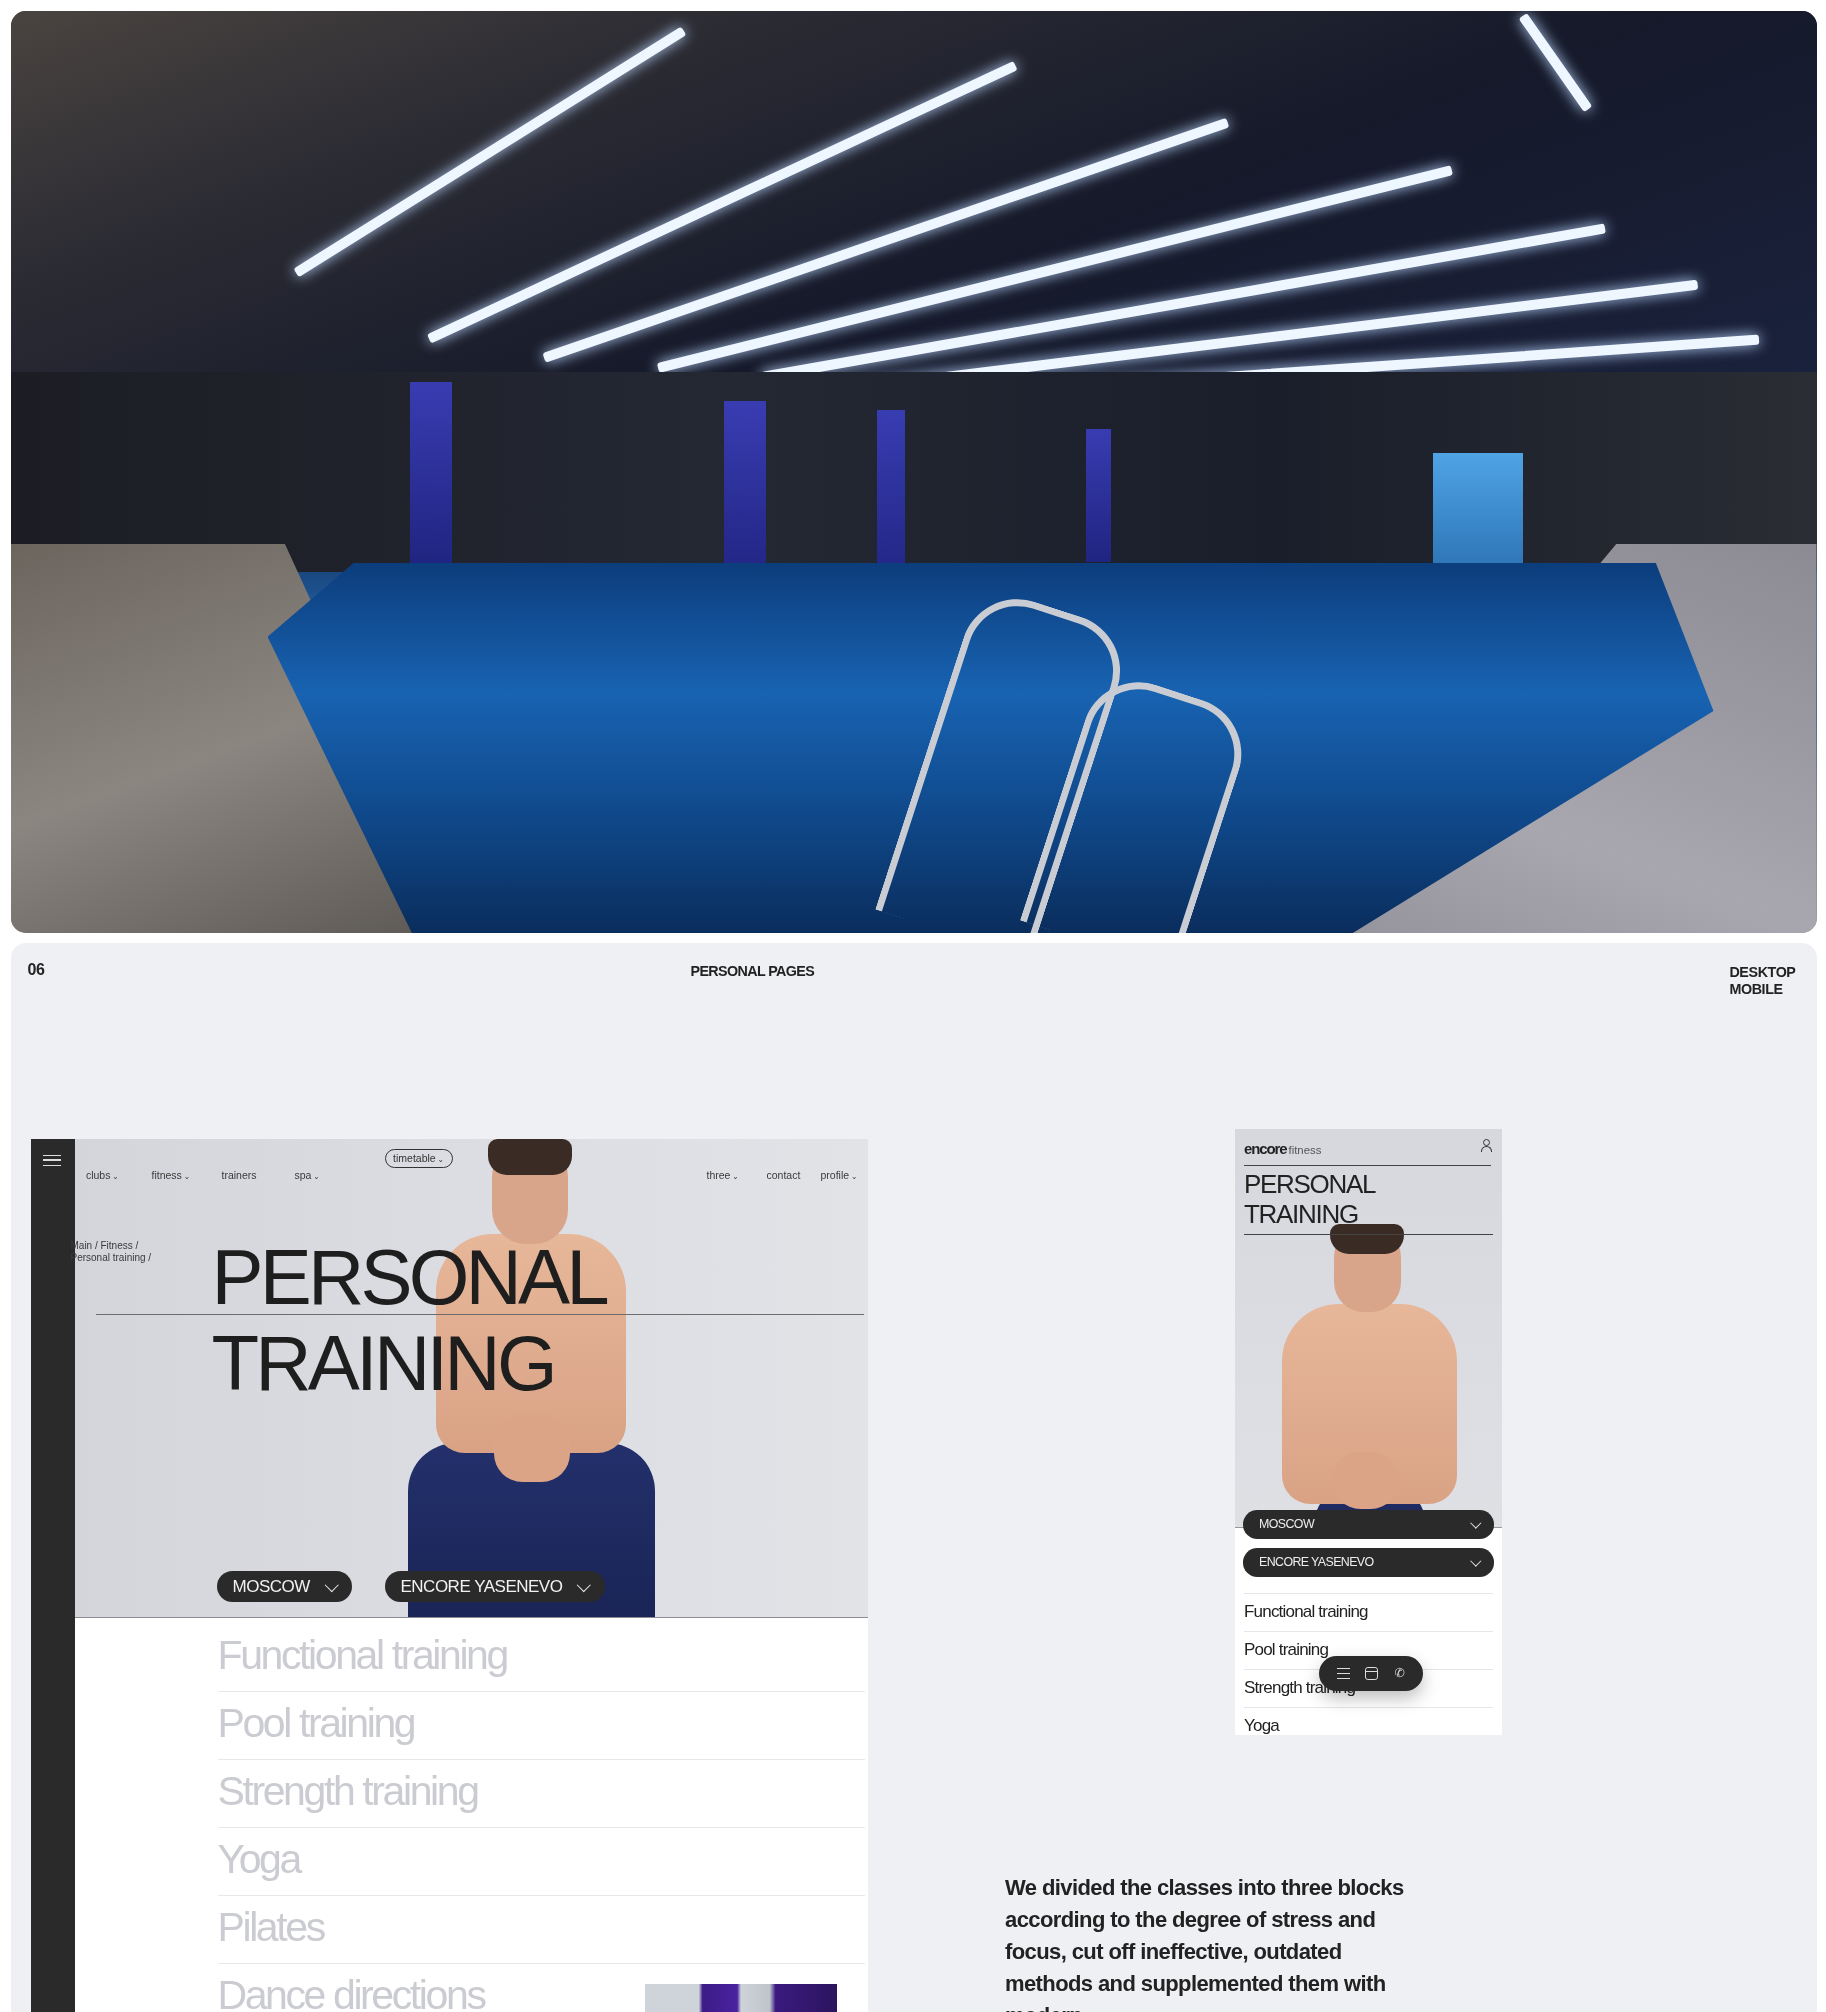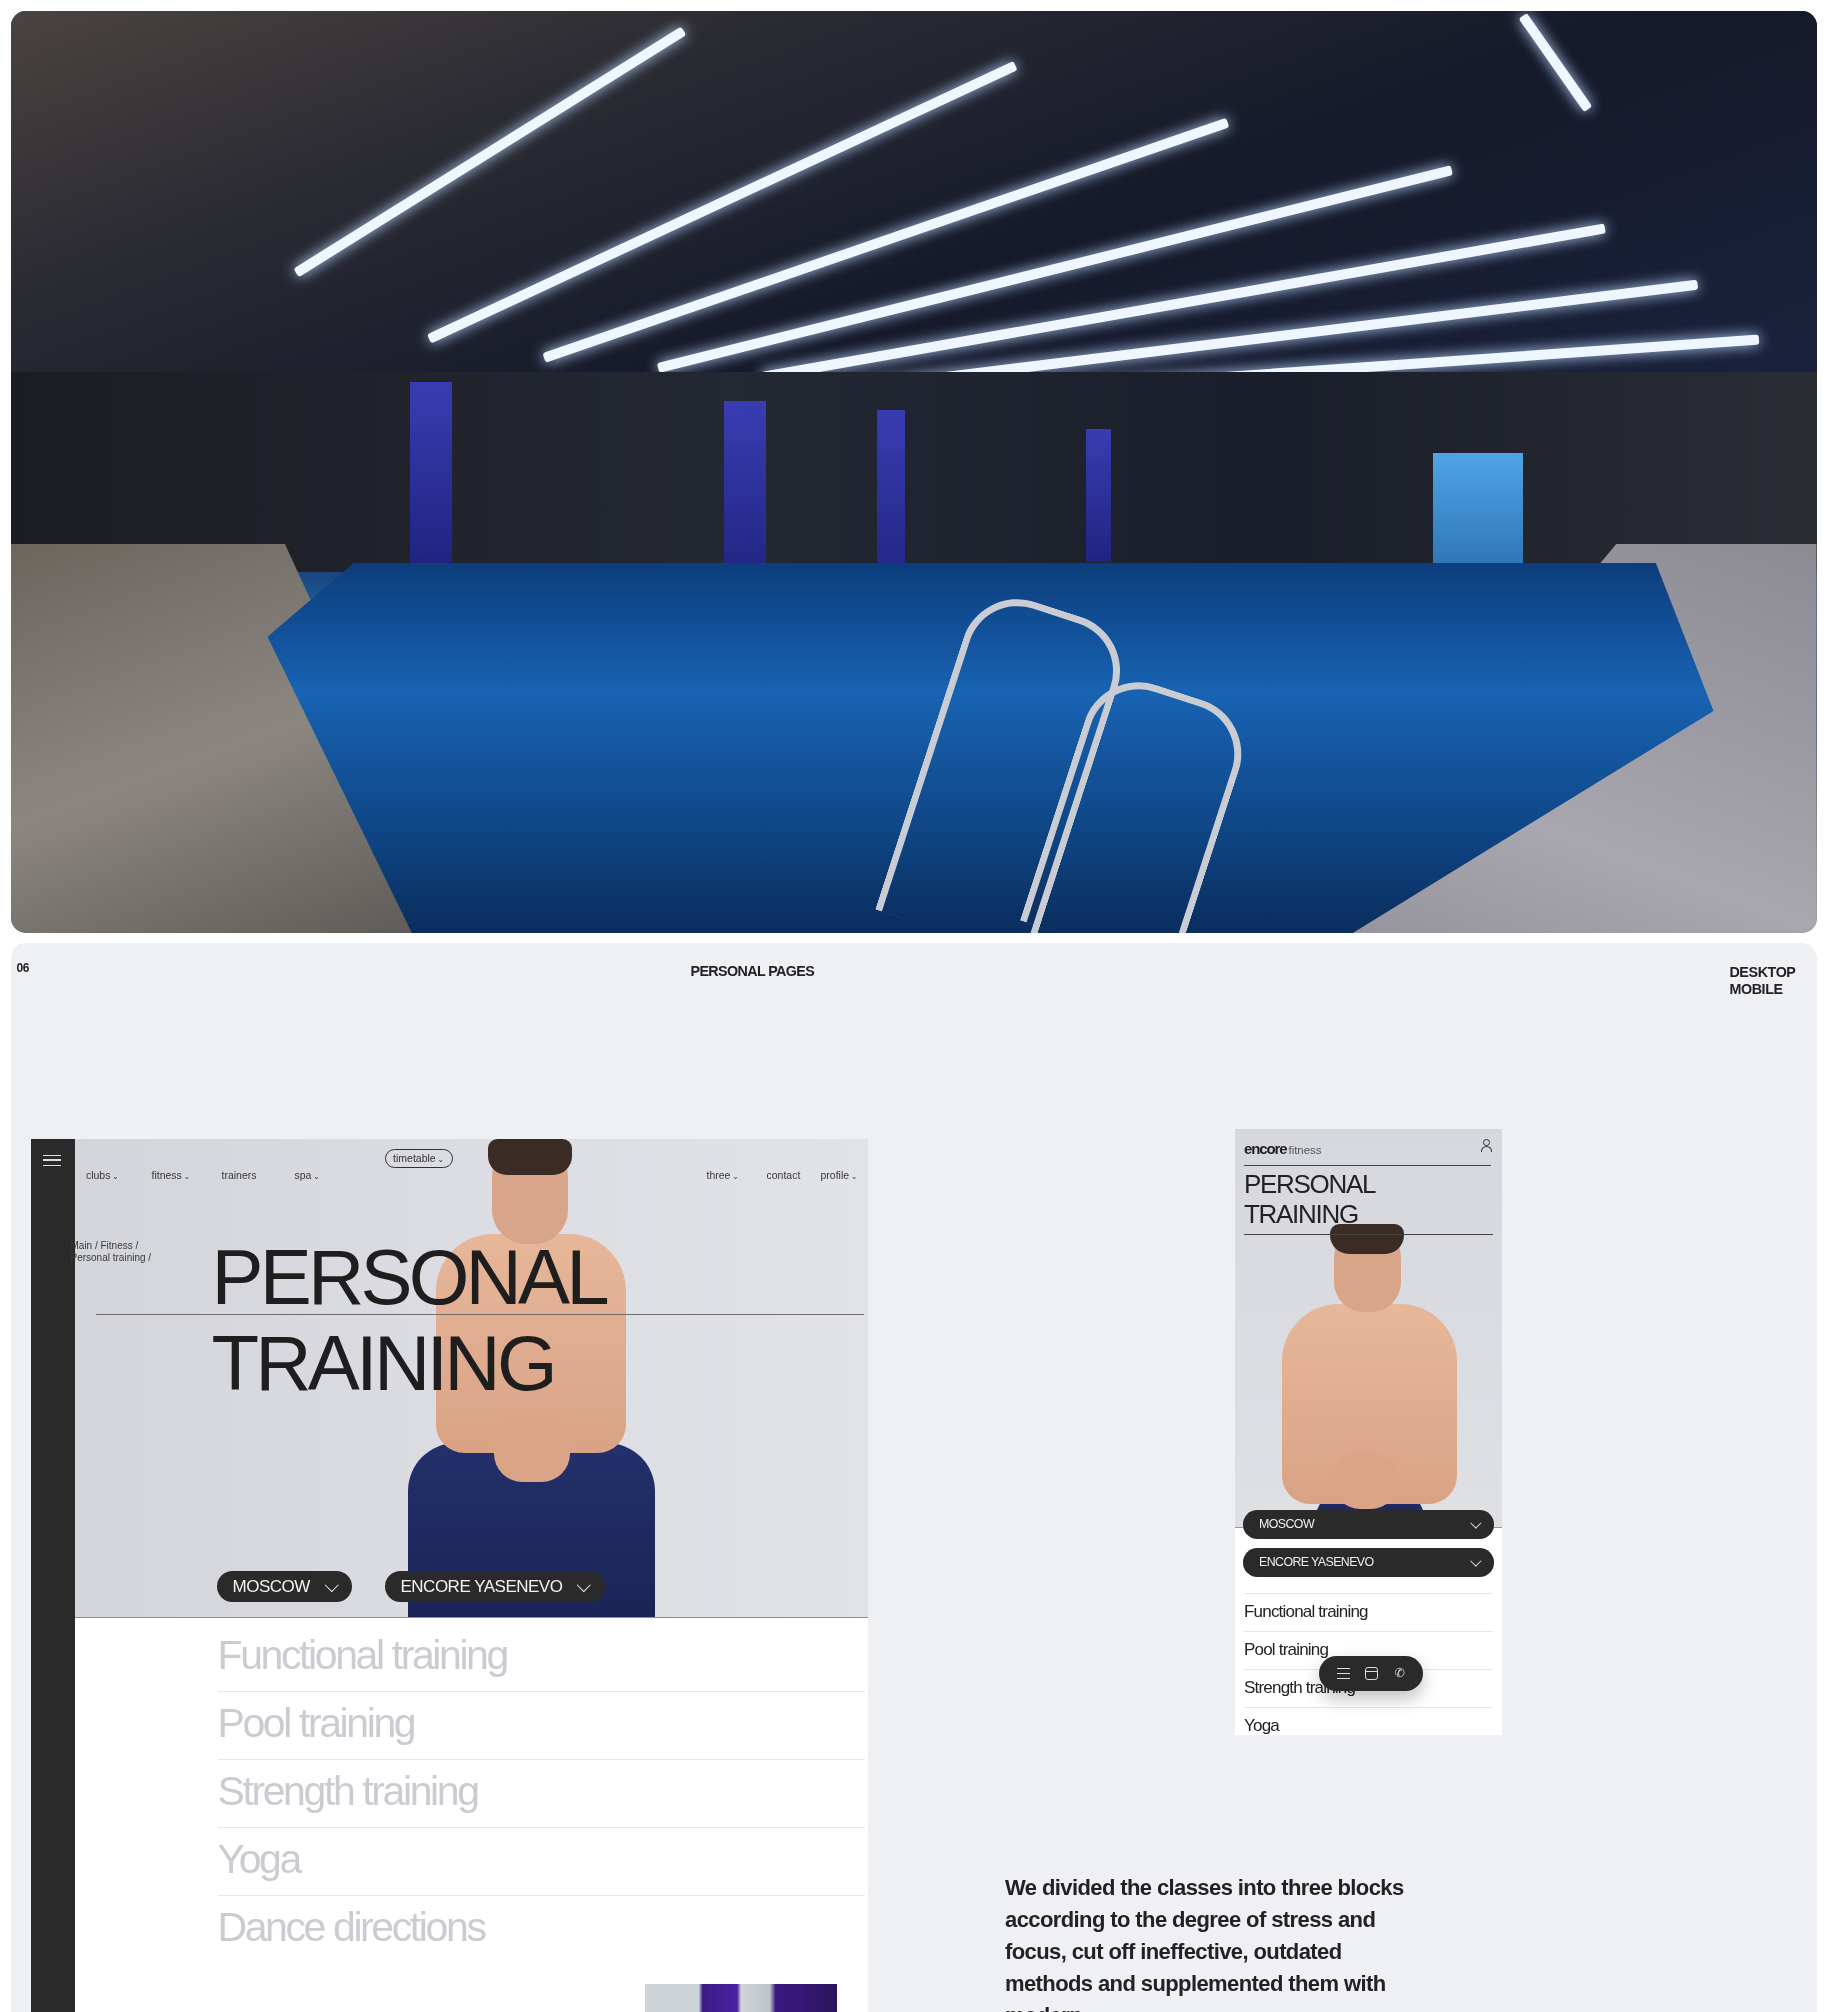--- a/index.html
+++ b/index.html
@@ -18,21 +18,21 @@
   .hero .floor-l{position:absolute;left:0;top:533px;width:457px;height:399px;
     background:linear-gradient(160deg,#6b655e 0%,#8b8680 50%,#5a5653 100%);clip-path:polygon(0 0,60% 0,100% 100%,0 100%)}
   .hero .floor-r{position:absolute;right:0;top:533px;width:666px;height:399px;
     background:linear-gradient(200deg,#8c8a92 0%,#a8a6ae 60%,#8d8b93 100%);clip-path:polygon(70% 0,100% 0,100% 100%,20% 100%)}
   .hero .pillar{position:absolute;width:42px;height:181px;background:linear-gradient(180deg,#3b3fc0,#20248a);opacity:.9}
   .hero .screen{position:absolute;left:1422px;top:442px;width:90px;height:181px;background:linear-gradient(180deg,#4fa4e6,#1b5a9a)}
   .hero .ladder{position:absolute;border:7.6px solid #c9cdd3;border-bottom:none;border-radius:57px 57px 0 0;transform:rotate(18deg)}
 
   
   .card{position:absolute;left:10.5px;top:943px;width:1806px;height:1084px;border-radius:15px;background:#eff0f4;overflow:hidden}
-  .sec-num{position:absolute;left:6px;top:18px;font-size:12px;font-weight:700;letter-spacing:-0.5px;color:#222}
+  .sec-num{position:absolute;left:17px;top:18px;font-size:16px;font-weight:700;letter-spacing:-0.5px;color:#222}
   .sec-title{position:absolute;left:680px;top:20px;font-size:14.3px;font-weight:700;letter-spacing:-0.6px;color:#222}
   .sec-tags{position:absolute;right:21px;top:21px;font-size:14.3px;font-weight:700;line-height:17px;letter-spacing:-0.4px;color:#222}
 
   
   .desk{position:absolute;left:20px;top:196px;width:837px;height:904px;overflow:hidden;background:#ffffff}
   .desk .side{position:absolute;left:0;top:0;width:44px;height:100%;background:#2a2a2a}
   .desk .burger{position:absolute;left:12.4px;top:16px;width:18px;height:10.5px;border-top:1.4px solid #ddd;border-bottom:1.4px solid #ddd}
   .desk .burger:after{content:"";position:absolute;left:0;top:3.3px;width:100%;height:1.4px;background:#ddd}
   .desk .heroimg{position:absolute;left:44px;top:0;width:793px;height:478px;background:linear-gradient(90deg,#d3d5db 0%,#dcdde2 50%,#e2e3e7 100%)}
   .person{position:absolute;left:352px;top:0;width:209px;height:478px}
@@ -154,20 +154,21 @@
     </div>
     <div class="title-rule"></div>
     <div class="pill" style="left:186px;top:432px"><span>MOSCOW</span><span class="v"></span></div>
     <div class="pill" style="left:354px;top:432px"><span>ENCORE YASENEVO</span><span class="v"></span></div>
     <div class="hero-bottom-rule"></div>
     <div class="classes">
       <div class="class-row">Functional training</div>
       <div class="class-row">Pool training</div>
       <div class="class-row">Strength training</div>
       <div class="class-row">Yoga</div>
+      <div class="class-row">Pilates</div>
       <div class="class-row" style="border-bottom:none">Dance directions</div>
     </div>
     <div class="dance-img"></div>
   </div>
 
   <div class="mob">
     <div class="hero">
       <div class="person">
         <div class="legs"></div>
           <div class="torso"></div>

